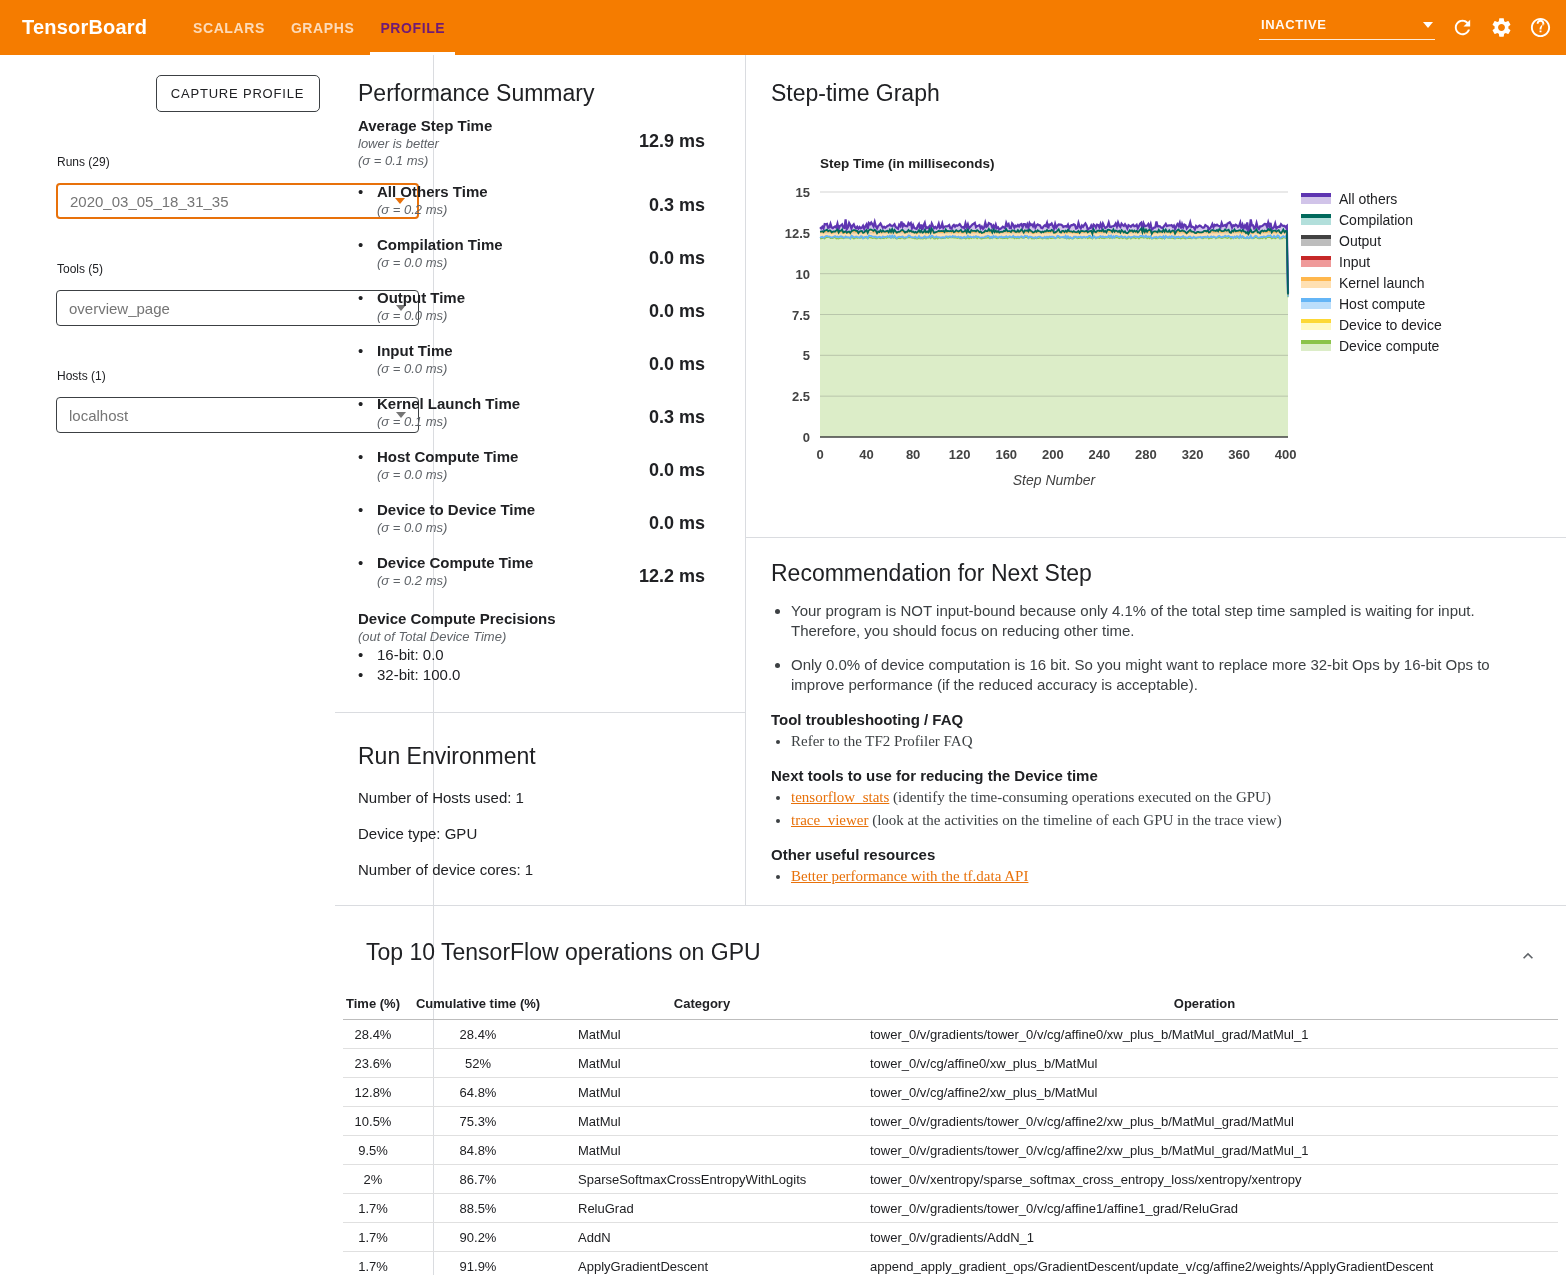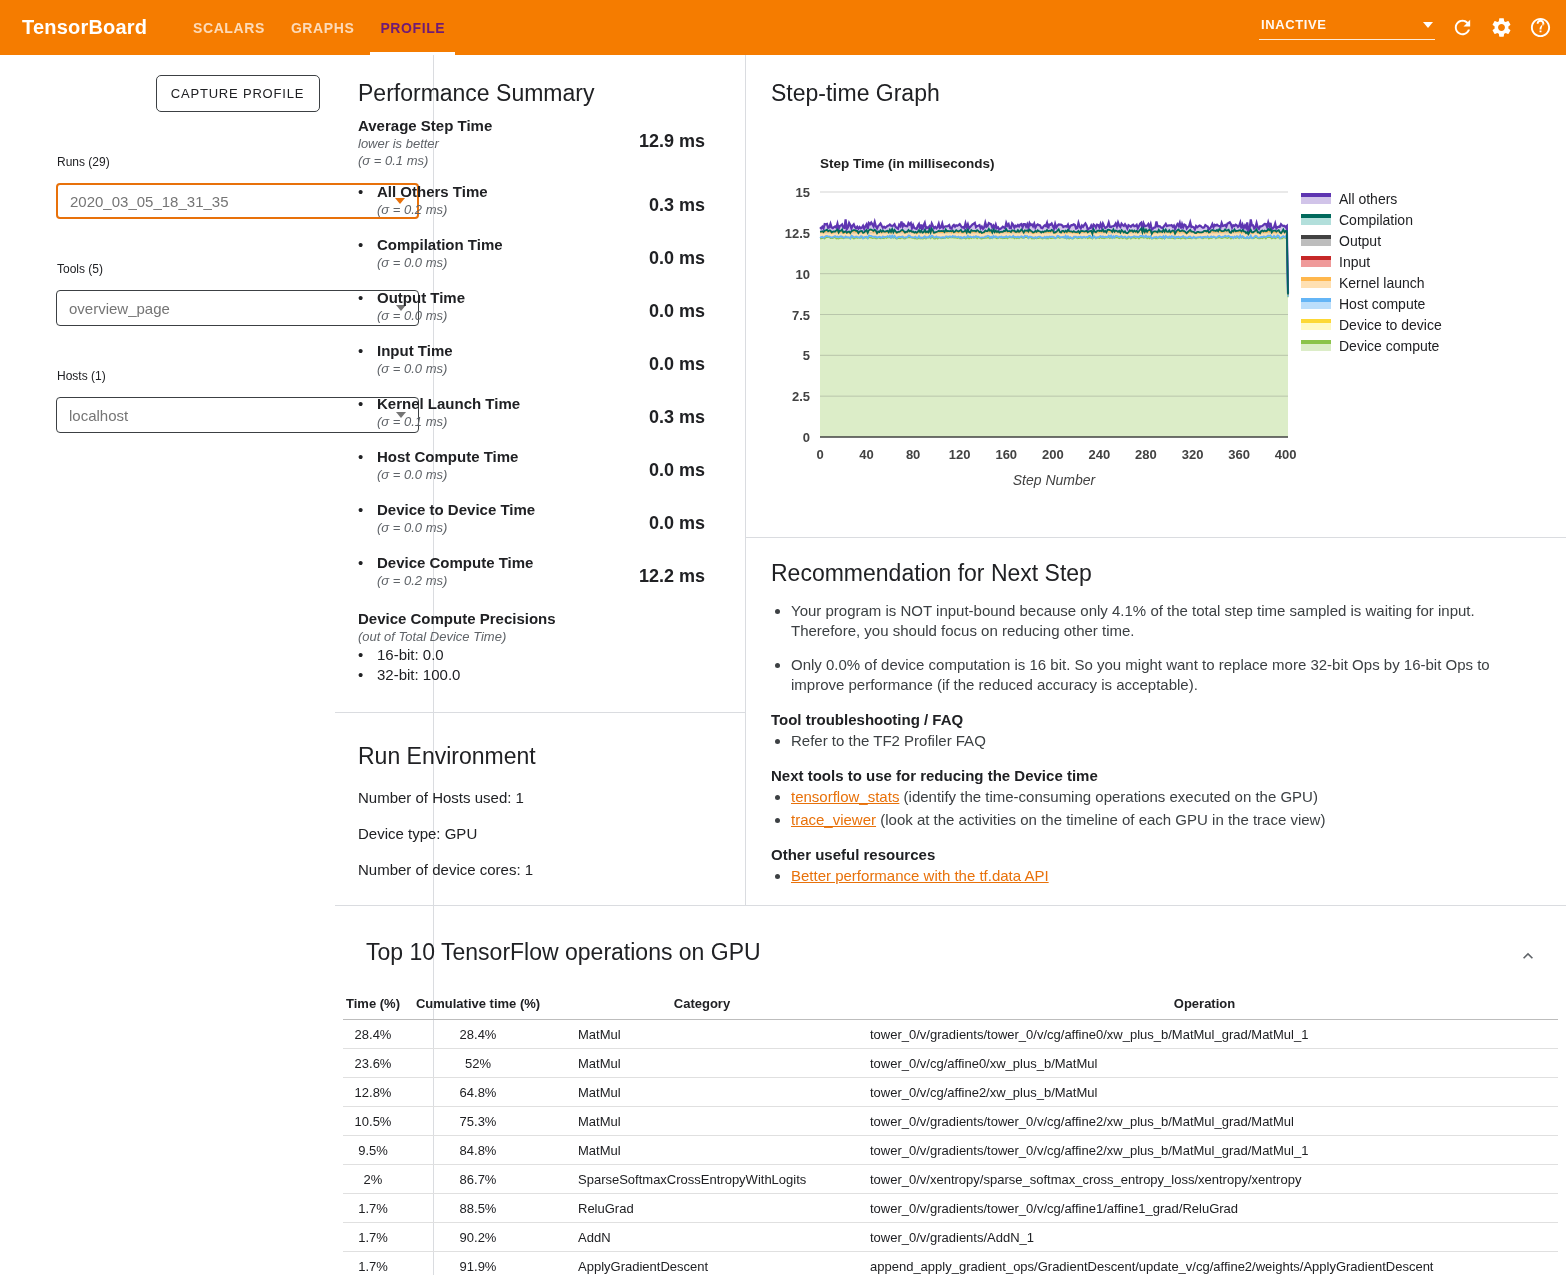--- a/index.html
+++ b/index.html
@@ -77,21 +77,21 @@
 
   
   .stg-title { margin:25px 8px 0 25px; }
   .chart-wrap { position:absolute; top:90px; left:0; width:820px; height:370px; }
   svg text { font-family:"Liberation Sans", sans-serif; }
   .reco { position:absolute; top:505px; left:25px; width:775px; }
   .reco ul { margin:14px 0 0 20px; }
   .reco li { font-size:15px; line-height:20px; color:#3c4043; margin-bottom:14px; }
   .reco-sub { margin-top:0; }
   .reco-sub-h { font-size:15px; font-weight:bold; color:#202124; margin-top:16px; }
-  .reco-sub ul { margin:3px 0 0 20px; }
+  .reco-sub ul { margin:3px 0 0 20px;font-family:Liberation Serif, serif; }
   .reco-sub li { margin-bottom:3px; }
   a.olink { color:#e8710a; text-decoration:underline; cursor:pointer; }
 
   
   .bottom-sec { position:absolute; top:905px; left:335px; width:1231px; height:441px;
     border-top:1px solid #dadce0; }
   .ops-title { margin:33px 0 0 31px; }
   .collapse-btn { position:absolute; top:40px; right:28px; width:20px; height:20px;
     fill:#5f6368; cursor:pointer; }
   table.ops { margin:25px 8px 0 8px; width:1215px; border-collapse:collapse;

